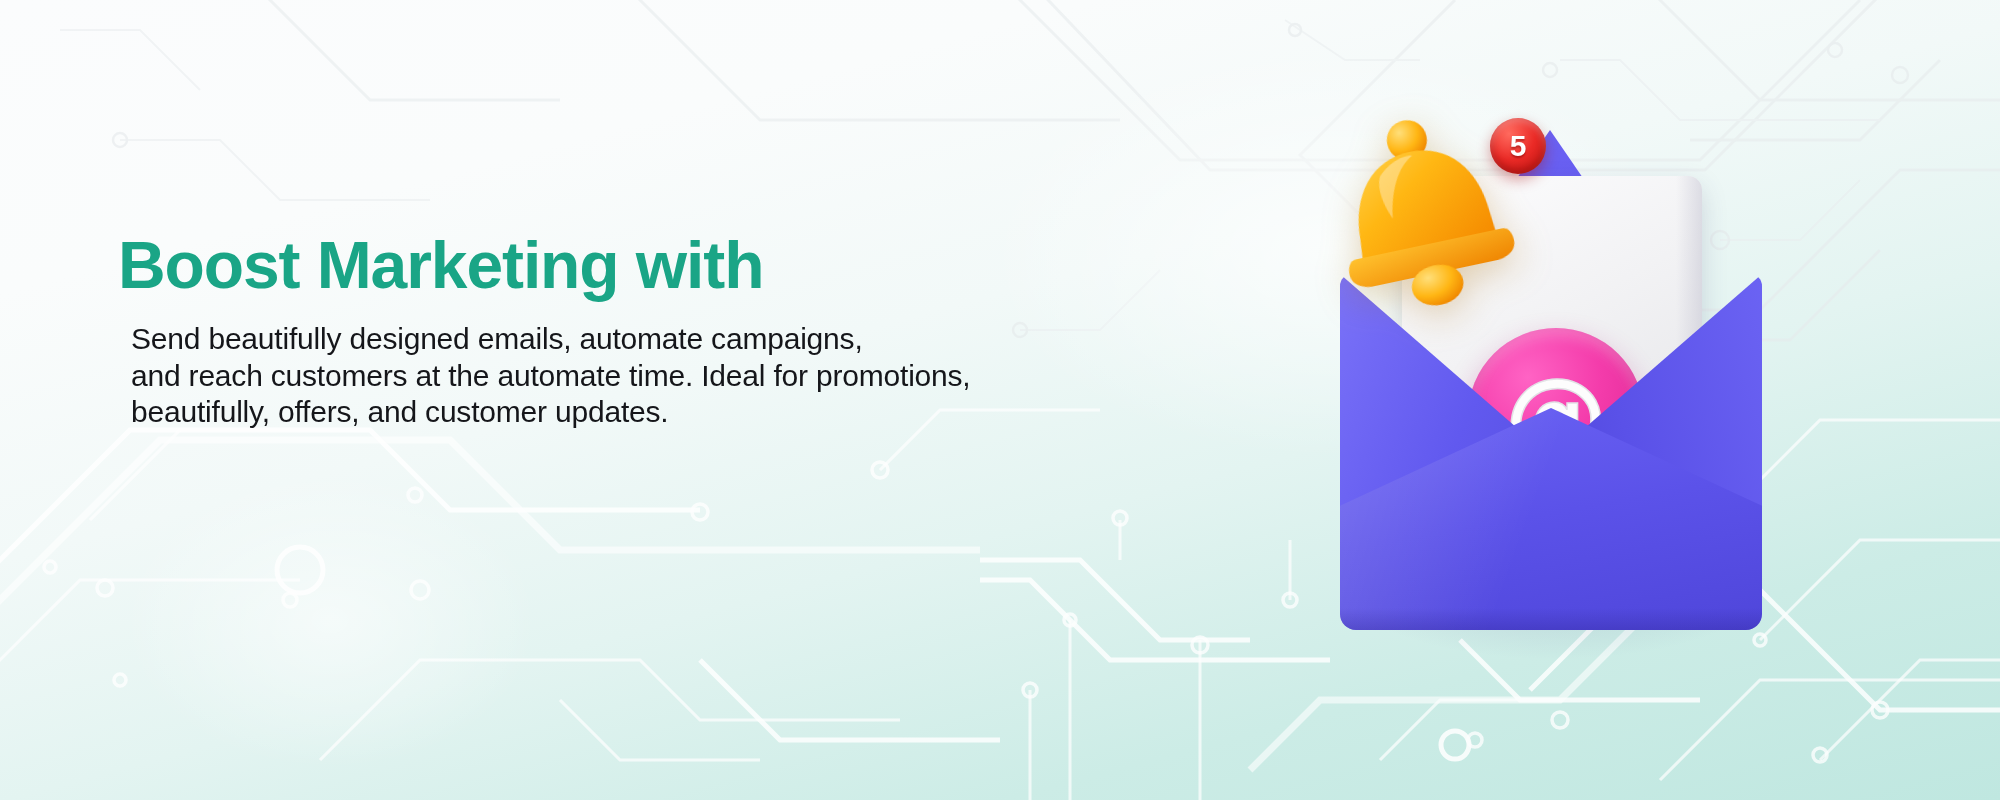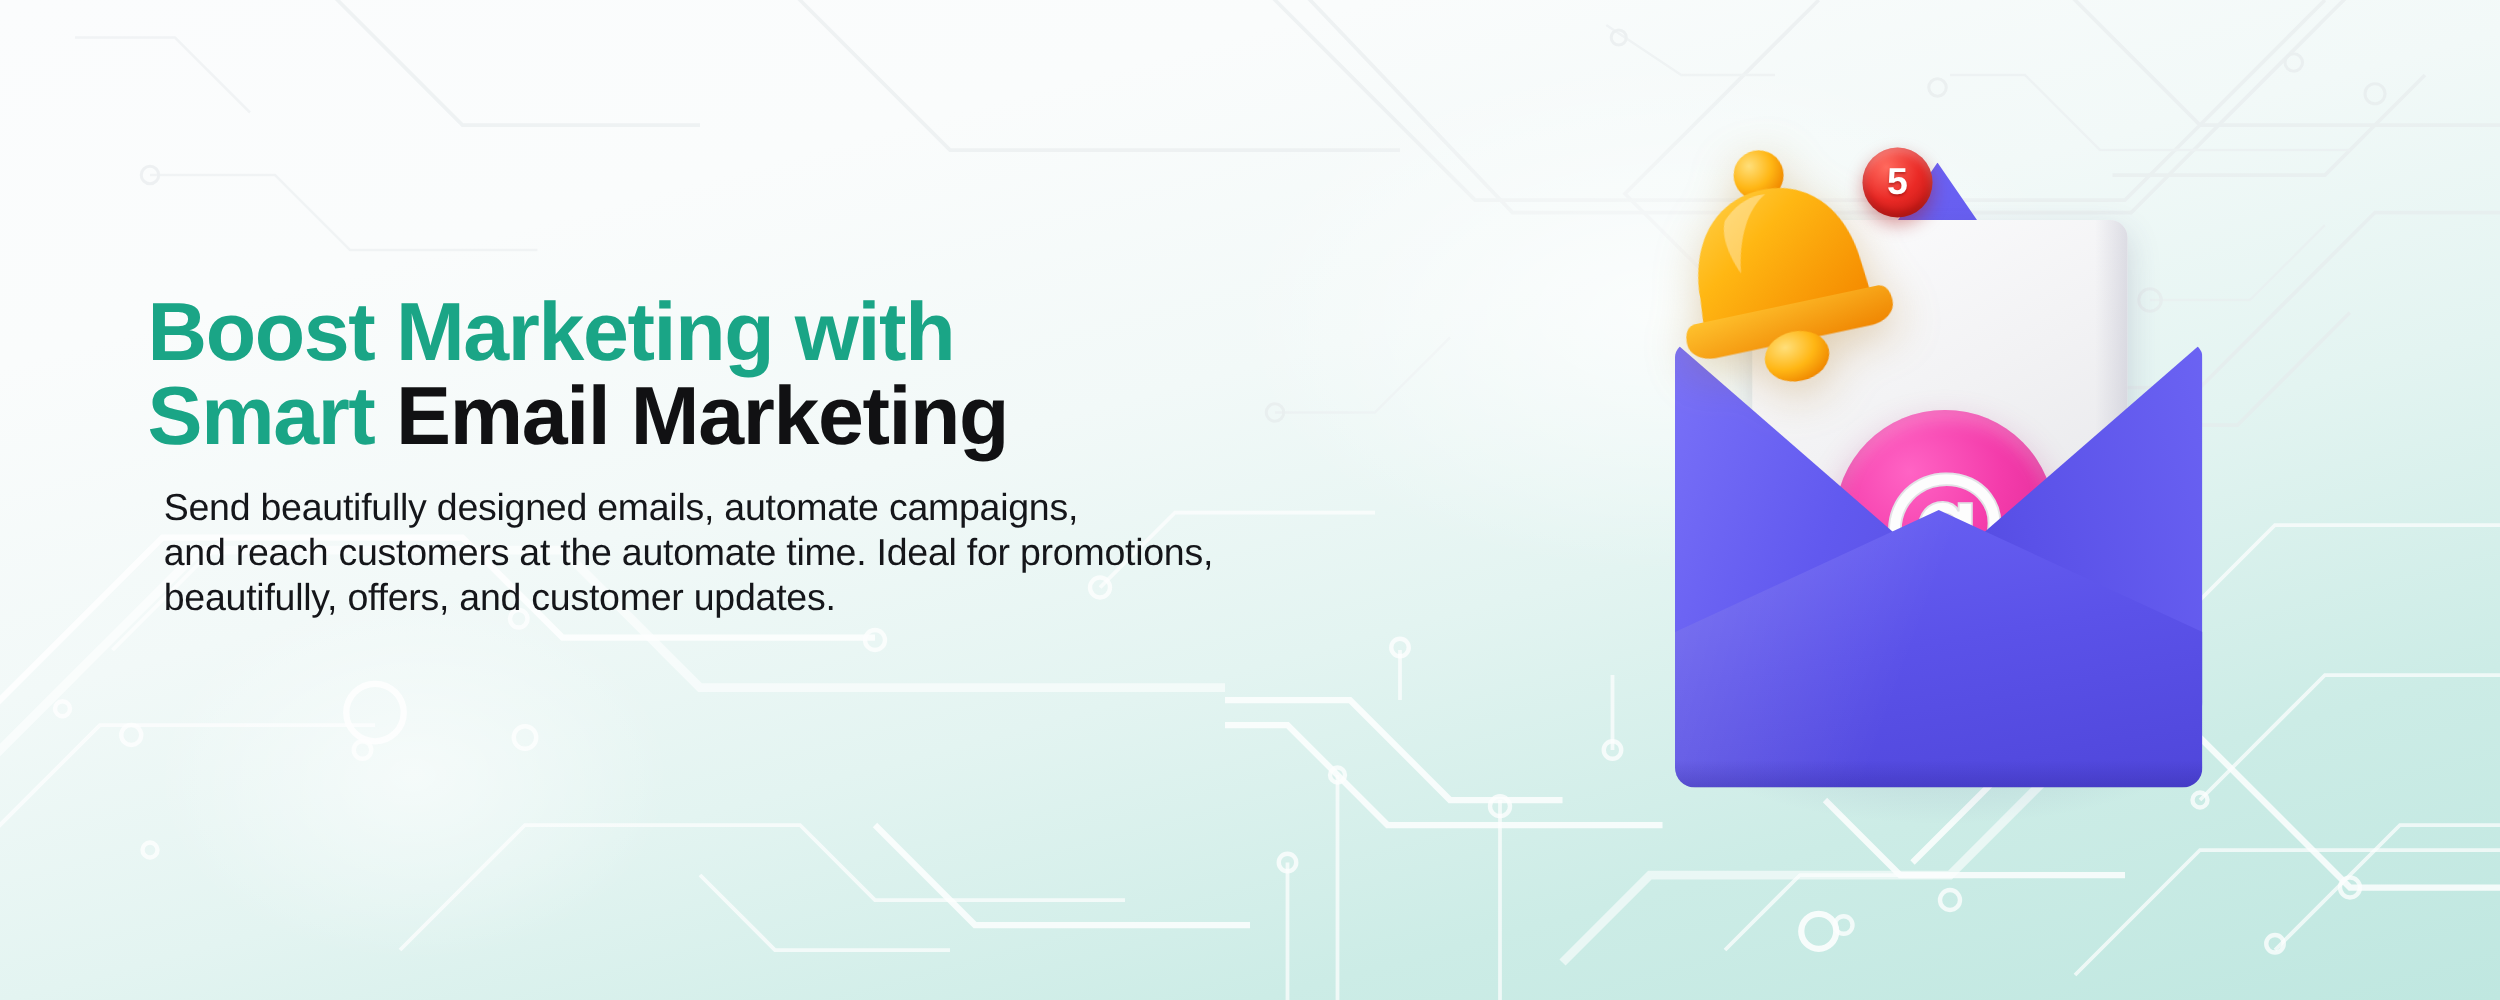--- a/index.html
+++ b/index.html
@@ -308,22 +308,20 @@
       <circle cx="700" cy="512" r="8"></circle>
       <circle cx="1120" cy="518" r="7"></circle>
     </g>
   </svg>
 
   <div class="bloom bloom-a"></div>
 
   <div id="copy-block">
     <h1 id="headline">
       <span class="hl-line hl-accent">Boost Marketing with</span>
-      <span class="hl-line"><span class="hl-accent">Smart</span><span> Email Marketing</span>
-      </span>
     </h1>
     <p id="subcopy">
       <span class="sub-line">Send beautifully designed emails, automate campaigns,</span>
       <span class="sub-line">and reach customers at the automate time. Ideal for promotions,</span>
       <span class="sub-line">beautifully, offers, and customer updates.</span>
     </p>
   </div>
 
   <div id="email-illustration">
 

